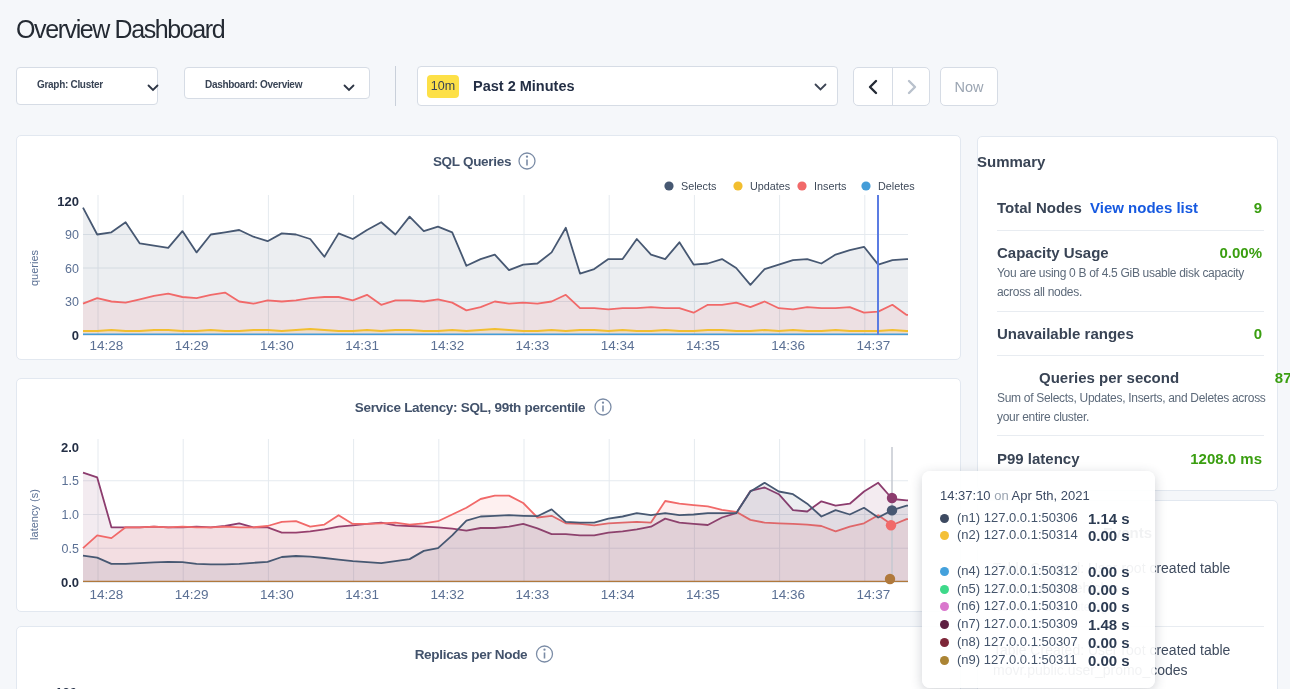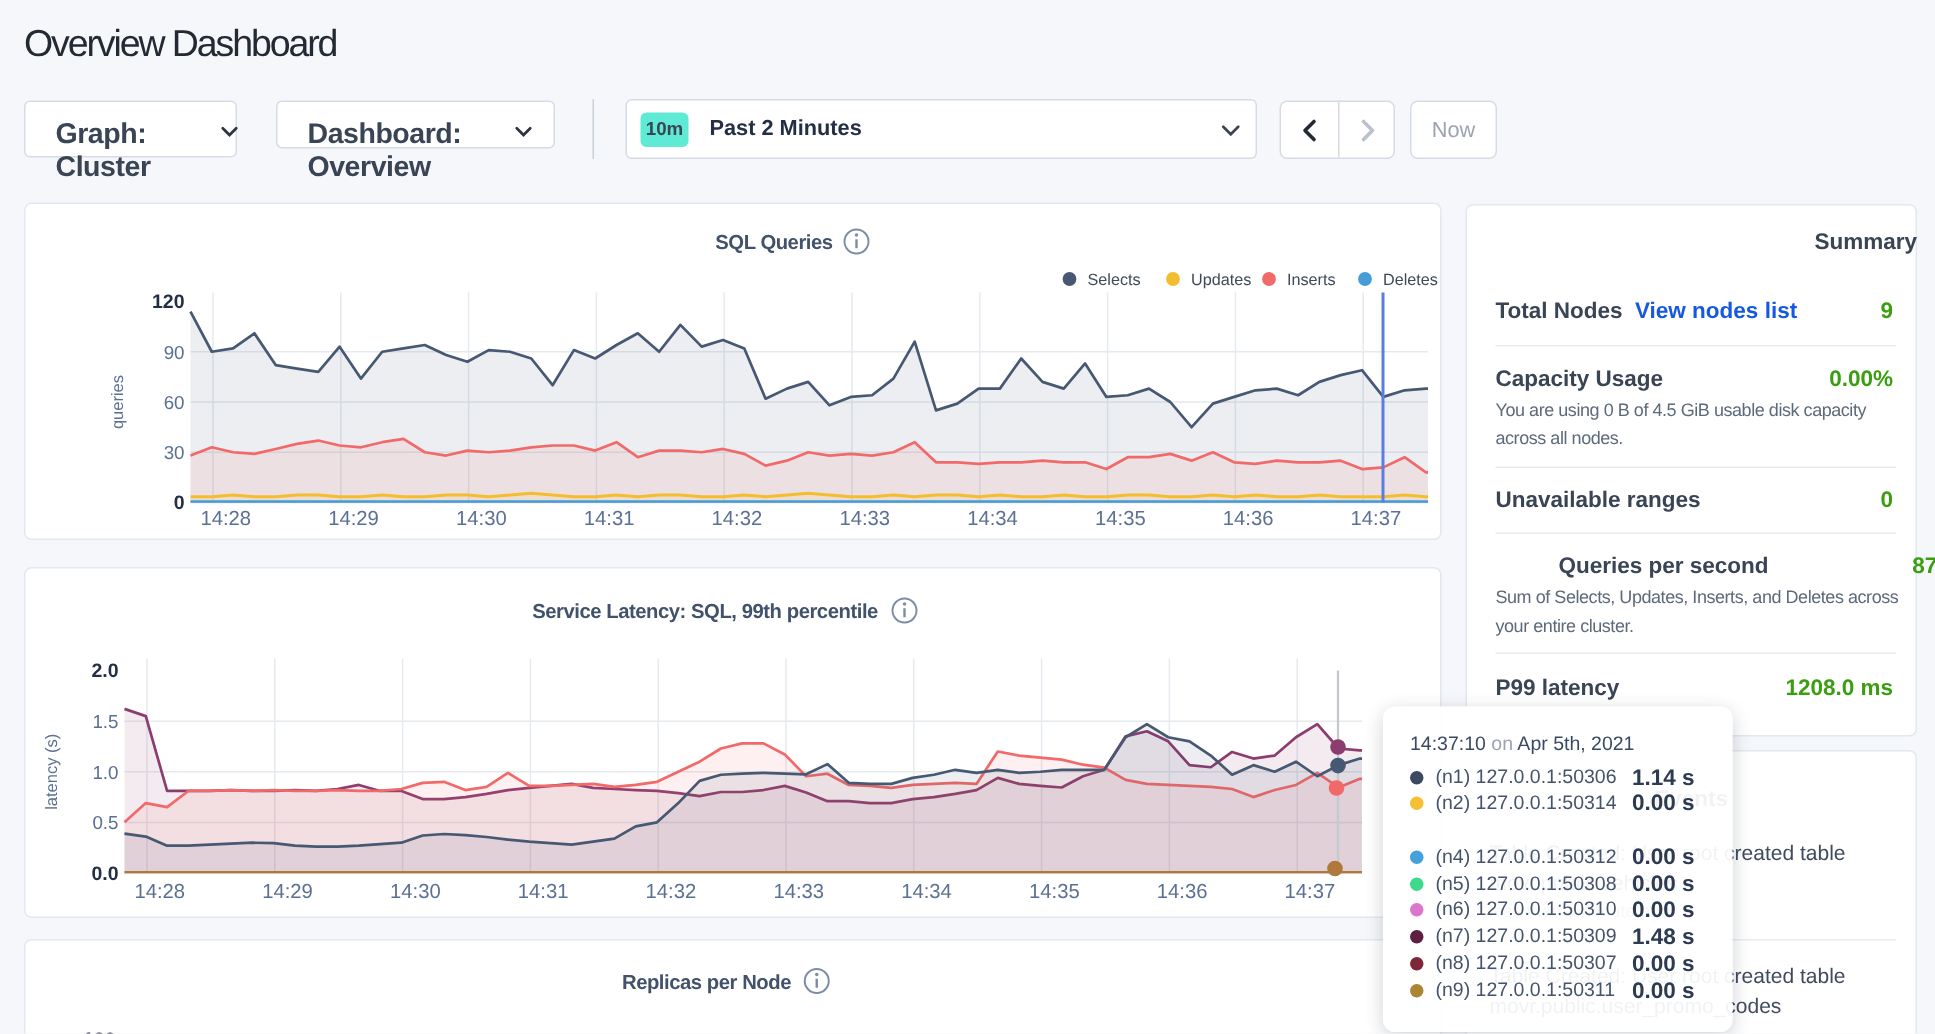--- a/index.html
+++ b/index.html
@@ -2,21 +2,21 @@
 <html><head>
 <meta charset="utf-8">
 <style>
   * { margin:0; padding:0; box-sizing:border-box; }
   html,body { width:1290px; height:689px; overflow:hidden; }
   body { background:#f5f7fa; font-family:"Liberation Sans", sans-serif; position:relative; }
   .abs { position:absolute; }
   .card { position:absolute; background:#fff; border:1px solid #e2e8f0; border-radius:5px; overflow:hidden; }
   .ctrl { position:absolute; background:#fff; border:1px solid #d6dce5; border-radius:4px; }
   h1 { position:absolute; left:16px; top:15px; font-size:25px; font-weight:400; color:#242a33; letter-spacing:-1.4px; }
-  .dd-text { font-size:19px; font-weight:bold; color:#394455; letter-spacing:-0.3px; }
+  .dd-text { font-size:10px; font-weight:bold; color:#394455; letter-spacing:-0.3px; }
   .chev { position:absolute; }
   .divider-v { position:absolute; width:1px; background:#c9d0da; }
   .sum-row { position:absolute; left:997px; width:265px; }
   .sum-label { font-size:15px; font-weight:bold; color:#394455; float:left; }
   .sum-val { font-size:15px; font-weight:bold; color:#3a9e10; float:right; }
   .sum-desc { position:absolute; left:997px; width:285px; font-size:12px; letter-spacing:-0.3px; color:#5d6a7a; line-height:18.5px; white-space:nowrap; }
   .sum-div { position:absolute; left:997px; width:267px; height:1px; background:#e8ecf1; }
   .ev-line { position:absolute; left:993px; font-size:14px; color:#3f4b5e; }
   .tooltip { position:absolute; left:922px; top:471px; width:233px; height:217px;
              background:rgba(255,255,255,0.93); border-radius:8px;
@@ -37,40 +37,40 @@
     </svg>
 </div>
 <div class="ctrl" style="left:184px; top:67px; width:186px; height:32px;">
   <span class="dd-text abs" style="left:20px; top:11px;">Dashboard: Overview</span>
   <svg class="chev" style="left:158px; top:16px;" width="12" height="8">
       <polyline points="1.5,1.5 6,6 10.5,1.5" fill="none" stroke="#2c3444" stroke-width="1.8" stroke-linecap="round"></polyline>
     </svg>
 </div>
 <div class="divider-v" style="left:395px; top:66px; height:40px;"></div>
 <div class="ctrl" style="left:417px; top:66px; width:421px; height:40px;">
-  <span class="abs" style="left:9px; top:8px; width:32px; height:23px; background:#5eead4; border-radius:4px; text-align:center; line-height:23px; font-size:12.5px; font-weight:bold; color:#394455;">10m</span>
+  <span class="abs" style="left:9px; top:8px; width:32px; height:23px; background:#fde047; border-radius:4px; text-align:center; line-height:23px; font-size:12.5px; font-weight:normal; color:#394455;">10m</span>
   <span class="abs" style="left:55px; top:11px; font-size:14.5px; font-weight:bold; color:#242f45;">Past 2 Minutes</span>
   <svg class="chev" style="left:396px; top:16px;" width="13" height="9">
       <polyline points="1.5,1.5 6.5,6.5 11.5,1.5" fill="none" stroke="#3c4454" stroke-width="1.8" stroke-linecap="round"></polyline>
     </svg>
 </div>
 <div class="ctrl" style="left:853px; top:67px; width:77px; height:39px; border-radius:5px;">
   <div class="abs" style="left:38px; top:0; width:1px; height:37px; background:#d6dce5;"></div>
   <svg class="chev" style="left:14px; top:11px;" width="10" height="16">
       <polyline points="8,2 2,8 8,14" fill="none" stroke="#242a35" stroke-width="2.4" stroke-linecap="round" stroke-linejoin="round"></polyline>
     </svg>
   <svg class="chev" style="left:53px; top:11px;" width="10" height="16">
       <polyline points="2,2 8,8 2,14" fill="none" stroke="#b9c1cc" stroke-width="2.4" stroke-linecap="round" stroke-linejoin="round"></polyline>
     </svg>
 </div>
 <div class="ctrl" style="left:940px; top:67px; width:58px; height:39px; border-radius:5px; text-align:center; line-height:37px;">
   <span style="font-size:14.5px; font-weight:normal; color:#9ba5b2;">Now</span>
 </div>
 
-<div class="card" style="left:16px; top:135px; width:945px; height:225px;padding-left:44px;"><svg width="945" height="225" font-family="&quot;Liberation Sans&quot;, sans-serif">
+<div class="card" style="left:16px; top:135px; width:945px; height:225px;"><svg width="945" height="225" font-family="&quot;Liberation Sans&quot;, sans-serif">
       <text x="455" y="30" text-anchor="middle" font-size="13.5" letter-spacing="-0.3" font-weight="bold" fill="#42526b">SQL Queries</text>
       <g stroke="#7b8ca6" fill="none" stroke-width="1.3">
         <circle cx="510" cy="25" r="8"></circle>
         <line x1="510" y1="23.5" x2="510" y2="29.5" stroke-width="1.6"></line>
       </g>
       <circle cx="510" cy="20.7" r="1.15" fill="#7b8ca6"></circle>
       <circle cx="652" cy="50" r="4.6" fill="#475872"></circle>
       <text x="664" y="54" font-size="10.8" fill="#3f4a5a">Selects</text>
       <circle cx="721" cy="50" r="4.6" fill="#f2be2f"></circle>
       <text x="733" y="54" font-size="10.8" fill="#3f4a5a">Updates</text>
@@ -171,21 +171,21 @@
       <text x="454" y="32" text-anchor="middle" font-size="13.5" letter-spacing="-0.3" font-weight="bold" fill="#42526b">Replicas per Node</text>
       <g stroke="#7b8ca6" fill="none" stroke-width="1.3">
         <circle cx="527.5" cy="27" r="8"></circle>
         <line x1="527.5" y1="25.5" x2="527.5" y2="31.5" stroke-width="1.6"></line>
       </g>
       <circle cx="527.5" cy="22.7" r="1.15" fill="#7b8ca6"></circle>
       <text x="60" y="70" text-anchor="end" font-size="13" font-weight="bold" fill="#242f45">120</text>
     </svg></div>
 
 <div class="card" style="left:977px; top:136px; width:301px; height:355px;"></div>
-<div class="abs" style="left:977px; top:153px; width:301px; text-align:right; font-size:15px; font-weight:bold; color:#394455;">Summary</div>
+<div class="abs" style="left:977px; top:153px; width:301px; text-align:left; font-size:15px; font-weight:bold; color:#394455;">Summary</div>
 <div class="sum-row" style="top:199px;">
     <span class="sum-label">Total Nodes</span>
     <span class="sum-val">9</span>
     <span class="abs" style="left:93px; font-size:15px; font-weight:bold; color:#1659e0;">View nodes list</span>
   </div>
 <div class="sum-div" style="top:230px;"></div>
 <div class="sum-row" style="top:244px;">
     <span class="sum-label">Capacity Usage</span>
     <span class="sum-val">0.00%</span>
   </div>

